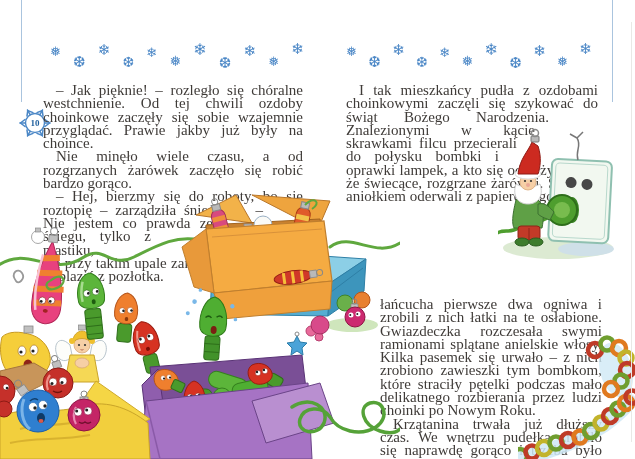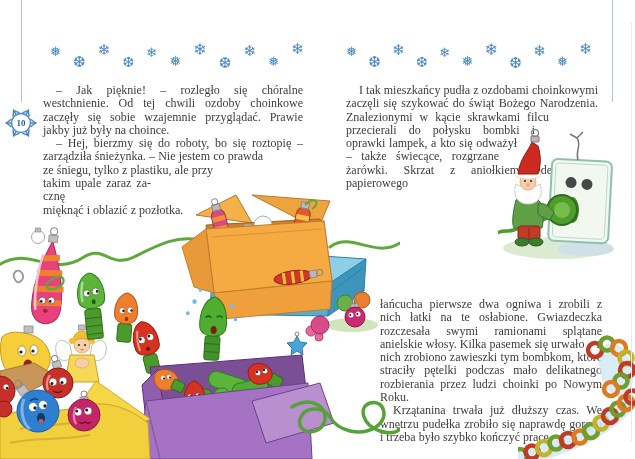--- a/index.html
+++ b/index.html
@@ -1,18 +1,18 @@
 <!DOCTYPE html>
 <html><head>
 <meta charset="utf-8">
 <style>
   html,body{margin:0;padding:0;background:#888;}
   #page{position:relative;width:635px;height:459px;background:#ffffff;overflow:hidden;
         font-family:"Liberation Serif",serif;}
-  .col{position:absolute;font-size:12px;line-height:13.3px;color:#3f3b38;}
+  .col{position:absolute;font-size:15px;line-height:13.3px;color:#3f3b38;}
   .para{text-align:justify;margin:0;}
   .para.ind{text-indent:13px;}
   .wrapfloat{float:right;clear:right;height:13.3px;}
   .flakerow{position:absolute;display:flex;justify-content:space-between;align-items:flex-start;}
   .flake{display:inline-block;color:#4b87c6;line-height:1;}
   .hangline{position:absolute;width:1px;background:#aac4de;top:0;}
   .badge{position:absolute;width:40px;height:46px;}
   .pageedge{position:absolute;left:631px;top:22px;width:1px;height:420px;background:#e9e9e6;}
   svg{display:block;}
   .art{position:absolute;}
@@ -45,21 +45,21 @@
       <span class="flake" style="font-size: 16px; transform: translateY(0px);">❄</span>
       <span class="flake" style="font-size: 15px; transform: translateY(14px);">❆</span>
       <span class="flake" style="font-size: 15px; transform: translateY(2px);">❄</span>
       <span class="flake" style="font-size: 13px; transform: translateY(13px);">❅</span>
       <span class="flake" style="font-size: 15px; transform: translateY(0px);">❄</span>
     </div>
 
   <div class="hangline" style="left:21px;height:102px;"></div>
   <div class="hangline" style="left:612px;height:102px;"></div>
 
-  <div class="badge" style="left:1px;top:100px;text-decoration:underline;">
+  <div class="badge" style="left:15px;top:100px;text-decoration:underline;">
     <svg width="40" height="46" viewBox="0 0 40 46">
       <g transform="translate(20,23)" stroke="#4b87c6" stroke-width="1.5" stroke-linecap="round">
         <line x1="-15" y1="0" x2="15" y2="0"></line>
         <line x1="-15" y1="0" x2="15" y2="0" transform="rotate(60)"></line>
         <line x1="-15" y1="0" x2="15" y2="0" transform="rotate(120)"></line>
         <g fill="none">
           <path d="M10,-3.5 L14.5,0 L10,3.5"></path>
             <path d="M10,-3.5 L14.5,0 L10,3.5" transform="rotate(60)"></path>
           <path d="M10,-3.5 L14.5,0 L10,3.5" transform="rotate(120)"></path>
             <path d="M10,-3.5 L14.5,0 L10,3.5" transform="rotate(180)"></path>
@@ -68,20 +68,21 @@
         </g>
         <circle r="9.5" fill="#ffffff" stroke-width="1.4"></circle>
         <text x="0" y="3.2" text-anchor="middle" font-size="9" font-weight="bold" fill="#1f5f9e" stroke="none" font-family="Liberation Serif, serif">10</text>
       </g>
     </svg>
   </div>
 
 
   <div class="col" style="left:43px;top:84px;width:260px;">
       <div class="para ind">– Jak pięknie! – rozległo się chóralne westchnienie. Od tej chwili ozdoby choinkowe zaczęły się sobie wzajemnie przyglą­dać. Prawie jakby już były na choince.</div>
+      <div class="para ind">Nie minęło wiele czasu, a od rozgrzanych żarówek zaczęło się robić bardzo gorąco.</div>
       <div class="para ind"><div class="wrapfloat" style="width: 0px;"></div><div class="wrapfloat" style="width: 40px;"></div><div class="wrapfloat" style="width: 90px;"></div><div class="wrapfloat" style="width: 152px;"></div><div class="wrapfloat" style="width: 199px;"></div>– Hej, bierzmy się do roboty, bo się roztopię – zarządziła śnieżynka. – Nie jestem co prawda ze śniegu, tylko z plastiku, ale przy takim upale zaraz za­cznę mięknąć i oblazić z pozłotka.</div>
     </div>
   <div class="col" style="left:346px;top:84px;width:252px;">
       <div class="para ind"><div class="wrapfloat" style="width: 0px;"></div><div class="wrapfloat" style="width: 0px;"></div><div class="wrapfloat" style="width: 49px;"></div><div class="wrapfloat" style="width: 63px;"></div><div class="wrapfloat" style="width: 81px;"></div><div class="wrapfloat" style="width: 99px;"></div>I tak mieszkańcy pudła z ozdobami choinkowymi zaczęli się szykować do świąt Bożego Narodzenia. Znalezionymi w ką­cie skrawkami filcu przecierali do połysku bomb­ki i oprawki lampek, a kto się odważył – tak­że świecące, rozgrzane żarówki. Skrzat z aniołkiem oderwali z papierowego</div>
     </div>
   <div class="col" style="left:380px;top:263px;width:222px;margin-top:35px;">
       <div class="para">łańcucha pierwsze dwa ogniwa i zrobili z nich łatki na te osłabione. Gwiazdeczka rozczesała swymi ramiona­mi splątane anielskie włosy. Kilka pasemek się urwało – z nich zrobiono zawieszki tym bombkom, które straciły pętelki podczas mało delikatnego rozbierania przez lu­dzi choinki po Nowym Roku.</div>
       <div class="para ind">Krzątanina trwała już dłuższy czas. We wnętrzu pudeł­ka zrobiło się naprawdę gorąco i trzeba było szybko koń­czyć pracę.</div>
     </div>
 

